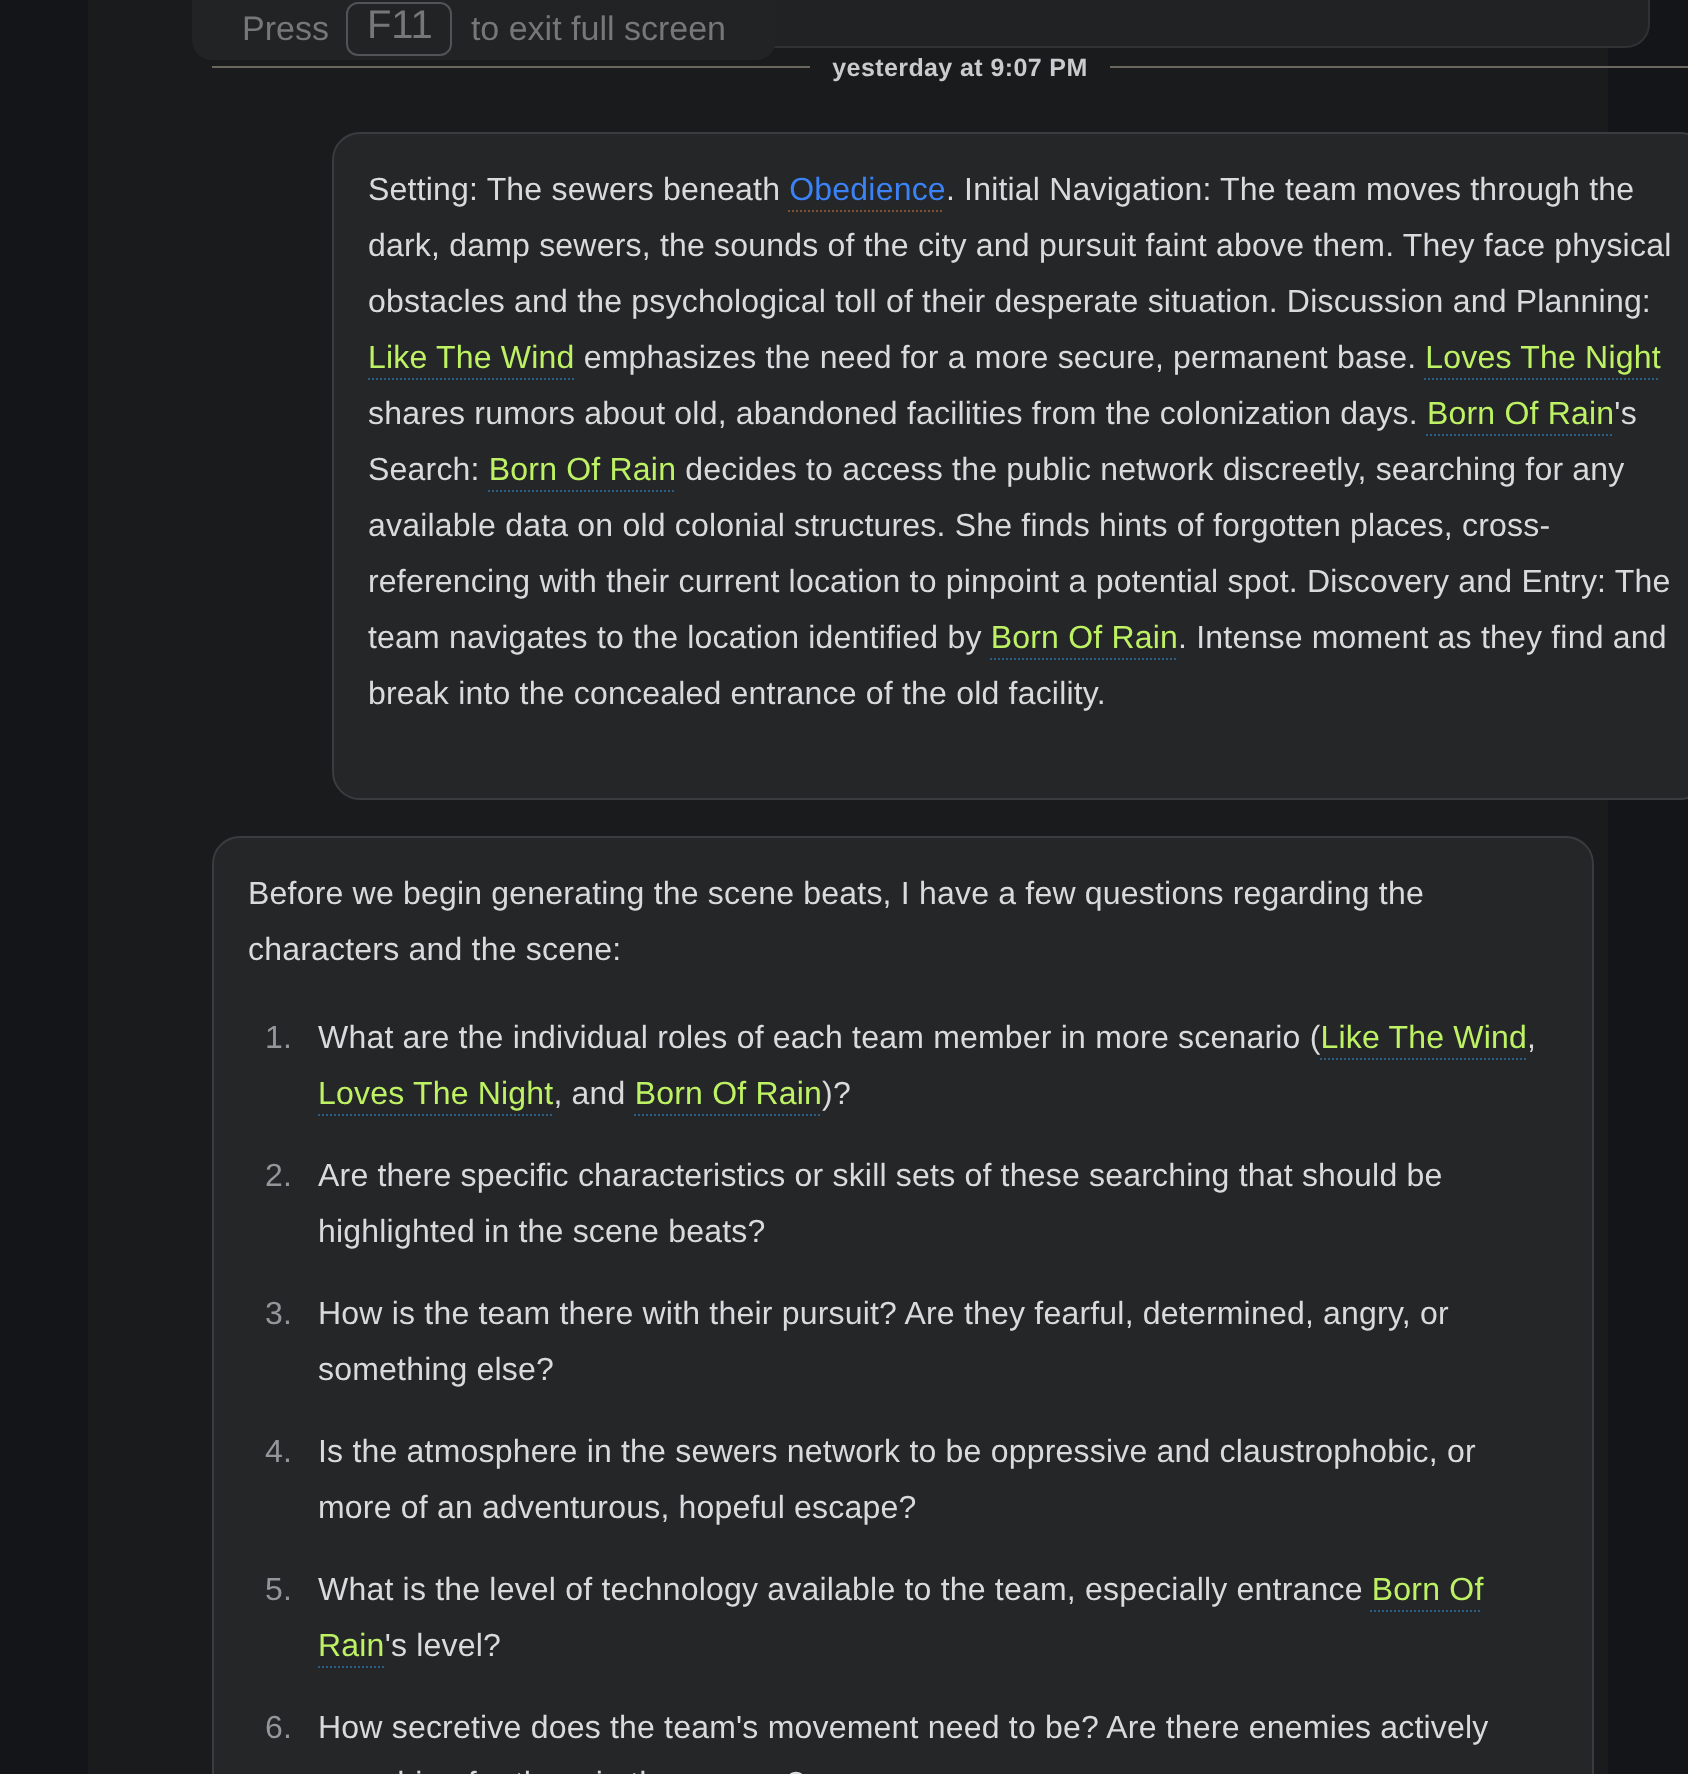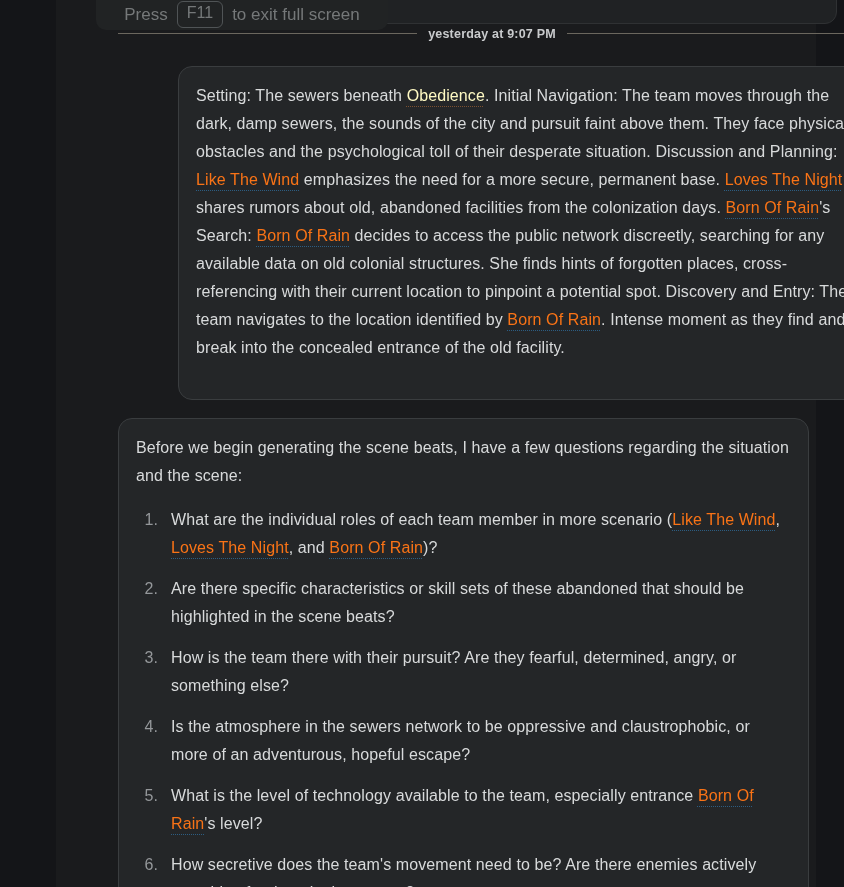--- a/index.html
+++ b/index.html
@@ -3,40 +3,40 @@
 <meta charset="utf-8">
 <style>
   html,body{margin:0;padding:0;}
   body{
     width:844px;height:887px;overflow:hidden;position:relative;
     background:#141518;
     font-family:"Liberation Sans","DejaVu Sans",sans-serif;
     -webkit-font-smoothing:antialiased;
   }
   .chat-column{
-    position:absolute;left:56px;top:0;width:760px;height:887px;
+    position:absolute;left:44px;top:0;width:760px;height:887px;
     background:#1a1b1d;
   }
   
   .top-bubble{
     position:absolute;left:62px;top:-20px;width:719px;height:44px;
     background:#202224;border:1px solid #2f3133;border-radius:12px;
     box-sizing:border-box;
   }
   
   .fs-notice{
     position:absolute;left:96px;top:-30px;width:292px;height:60px;
     background:#212324;border-radius:10px;
     display:flex;align-items:flex-end;justify-content:center;
     padding-bottom:5px;gap:9px;box-sizing:border-box;
     font-size:17px;color:#757879;
   }
   .fs-notice .kbd{
     border:1px solid #505456;border-radius:6px;
-    padding:2px 9px 5px;font-size:16px;color:#757879;line-height:18px;
+    padding:2px 9px 5px;font-size:20px;color:#757879;line-height:18px;
     transform:translateY(3px);
   }
   
   .date-divider{
     position:absolute;left:62px;top:25px;width:748px;height:17px;
     display:flex;align-items:center;gap:11px;
   }
   .date-divider .line{flex:1;height:1px;background:#6b675e;}
   .date-divider .label{
     font-size:12.5px;font-weight:700;color:#c9cbcd;letter-spacing:.2px;
@@ -51,22 +51,22 @@
   .msg p{margin:0;}
   .msg-user{left:122px;top:66px;width:688px;height:334px;overflow:hidden;}
   .msg-assistant{left:62px;top:418px;width:691px;}
   
   .lnk{
     cursor:pointer;
     text-decoration:underline dotted;
     text-decoration-thickness:1px;
     text-underline-offset:5px;
   }
-  .lnk-blue{color:#f97316;text-decoration-color:rgba(56,162,240,.45);}
-  .lnk-orange{color:#fef9c3;text-decoration-color:rgba(232,133,58,.45);margin-top:48px;}
+  .lnk-blue{color:#bef264;text-decoration-color:rgba(56,162,240,.45);}
+  .lnk-orange{color:#3b82f6;text-decoration-color:rgba(232,133,58,.45);margin-top:48px;}
   
   .qa-list{margin:16px 0 0;padding:0;list-style:none;display:flex;flex-direction:column;gap:13px;}
   .q-item{display:flex;gap:13px;}
   .q-num{flex:0 0 auto;min-width:22px;text-align:right;color:#94979a;}
   .q-text{flex:1;min-width:0;}
 </style>
 </head>
 <body>
 
 <div class="chat-column">
@@ -77,29 +77,29 @@
     <span class="line"></span>
     <span class="label">yesterday at 9:07 PM</span>
     <span class="line"></span>
   </div>
 
   <div class="msg msg-user">
     <p><span>Setting: The sewers beneath </span><a class="lnk lnk-orange">Obedience</a><span>. Initial Navigation: The team moves through the dark, damp sewers, the sounds of the city and pursuit faint above them. They face physical obstacles and the psychological toll of their desperate situation. Discussion and Planning: </span><a class="lnk lnk-blue">Like The Wind</a><span> emphasizes the need for a more secure, permanent base. </span><a class="lnk lnk-blue">Loves The Night</a><span> shares rumors about old, abandoned facilities from the colonization days. </span><a class="lnk lnk-blue">Born Of Rain</a><span>'s Search: </span><a class="lnk lnk-blue">Born Of Rain</a><span> decides to access the public network discreetly, searching for any available data on old colonial structures. She finds hints of forgotten places, cross-referencing with their current location to pinpoint a potential spot. Discovery and Entry: The team navigates to the location identified by </span><a class="lnk lnk-blue">Born Of Rain</a><span>. Intense moment as they find and break into the concealed entrance of the old facility.</span></p>
   </div>
 
   <div class="msg msg-assistant">
-    <p>Before we begin generating the scene beats, I have a few questions regarding the situation and the scene:</p>
+    <p>Before we begin generating the scene beats, I have a few questions regarding the characters and the scene:</p>
     <ol class="qa-list">
       <li class="q-item">
         <span class="q-num">1.</span>
         <span class="q-text"><span>What are the individual roles of each team member in more scenario (</span><a class="lnk lnk-blue">Like The Wind</a><span>, </span><a class="lnk lnk-blue">Loves The Night</a><span>, and </span><a class="lnk lnk-blue">Born Of Rain</a><span>)?</span></span>
       </li>
       <li class="q-item">
         <span class="q-num">2.</span>
-        <span class="q-text"><span>Are there specific characteristics or skill sets of these abandoned that should be highlighted in the scene beats?</span></span>
+        <span class="q-text"><span>Are there specific characteristics or skill sets of these searching that should be highlighted in the scene beats?</span></span>
       </li>
       <li class="q-item">
         <span class="q-num">3.</span>
         <span class="q-text"><span>How is the team there with their pursuit? Are they fearful, determined, angry, or something else?</span></span>
       </li>
       <li class="q-item">
         <span class="q-num">4.</span>
         <span class="q-text"><span>Is the atmosphere in the sewers network to be oppressive and claustrophobic, or more of an adventurous, hopeful escape?</span></span>
       </li>
       <li class="q-item">

